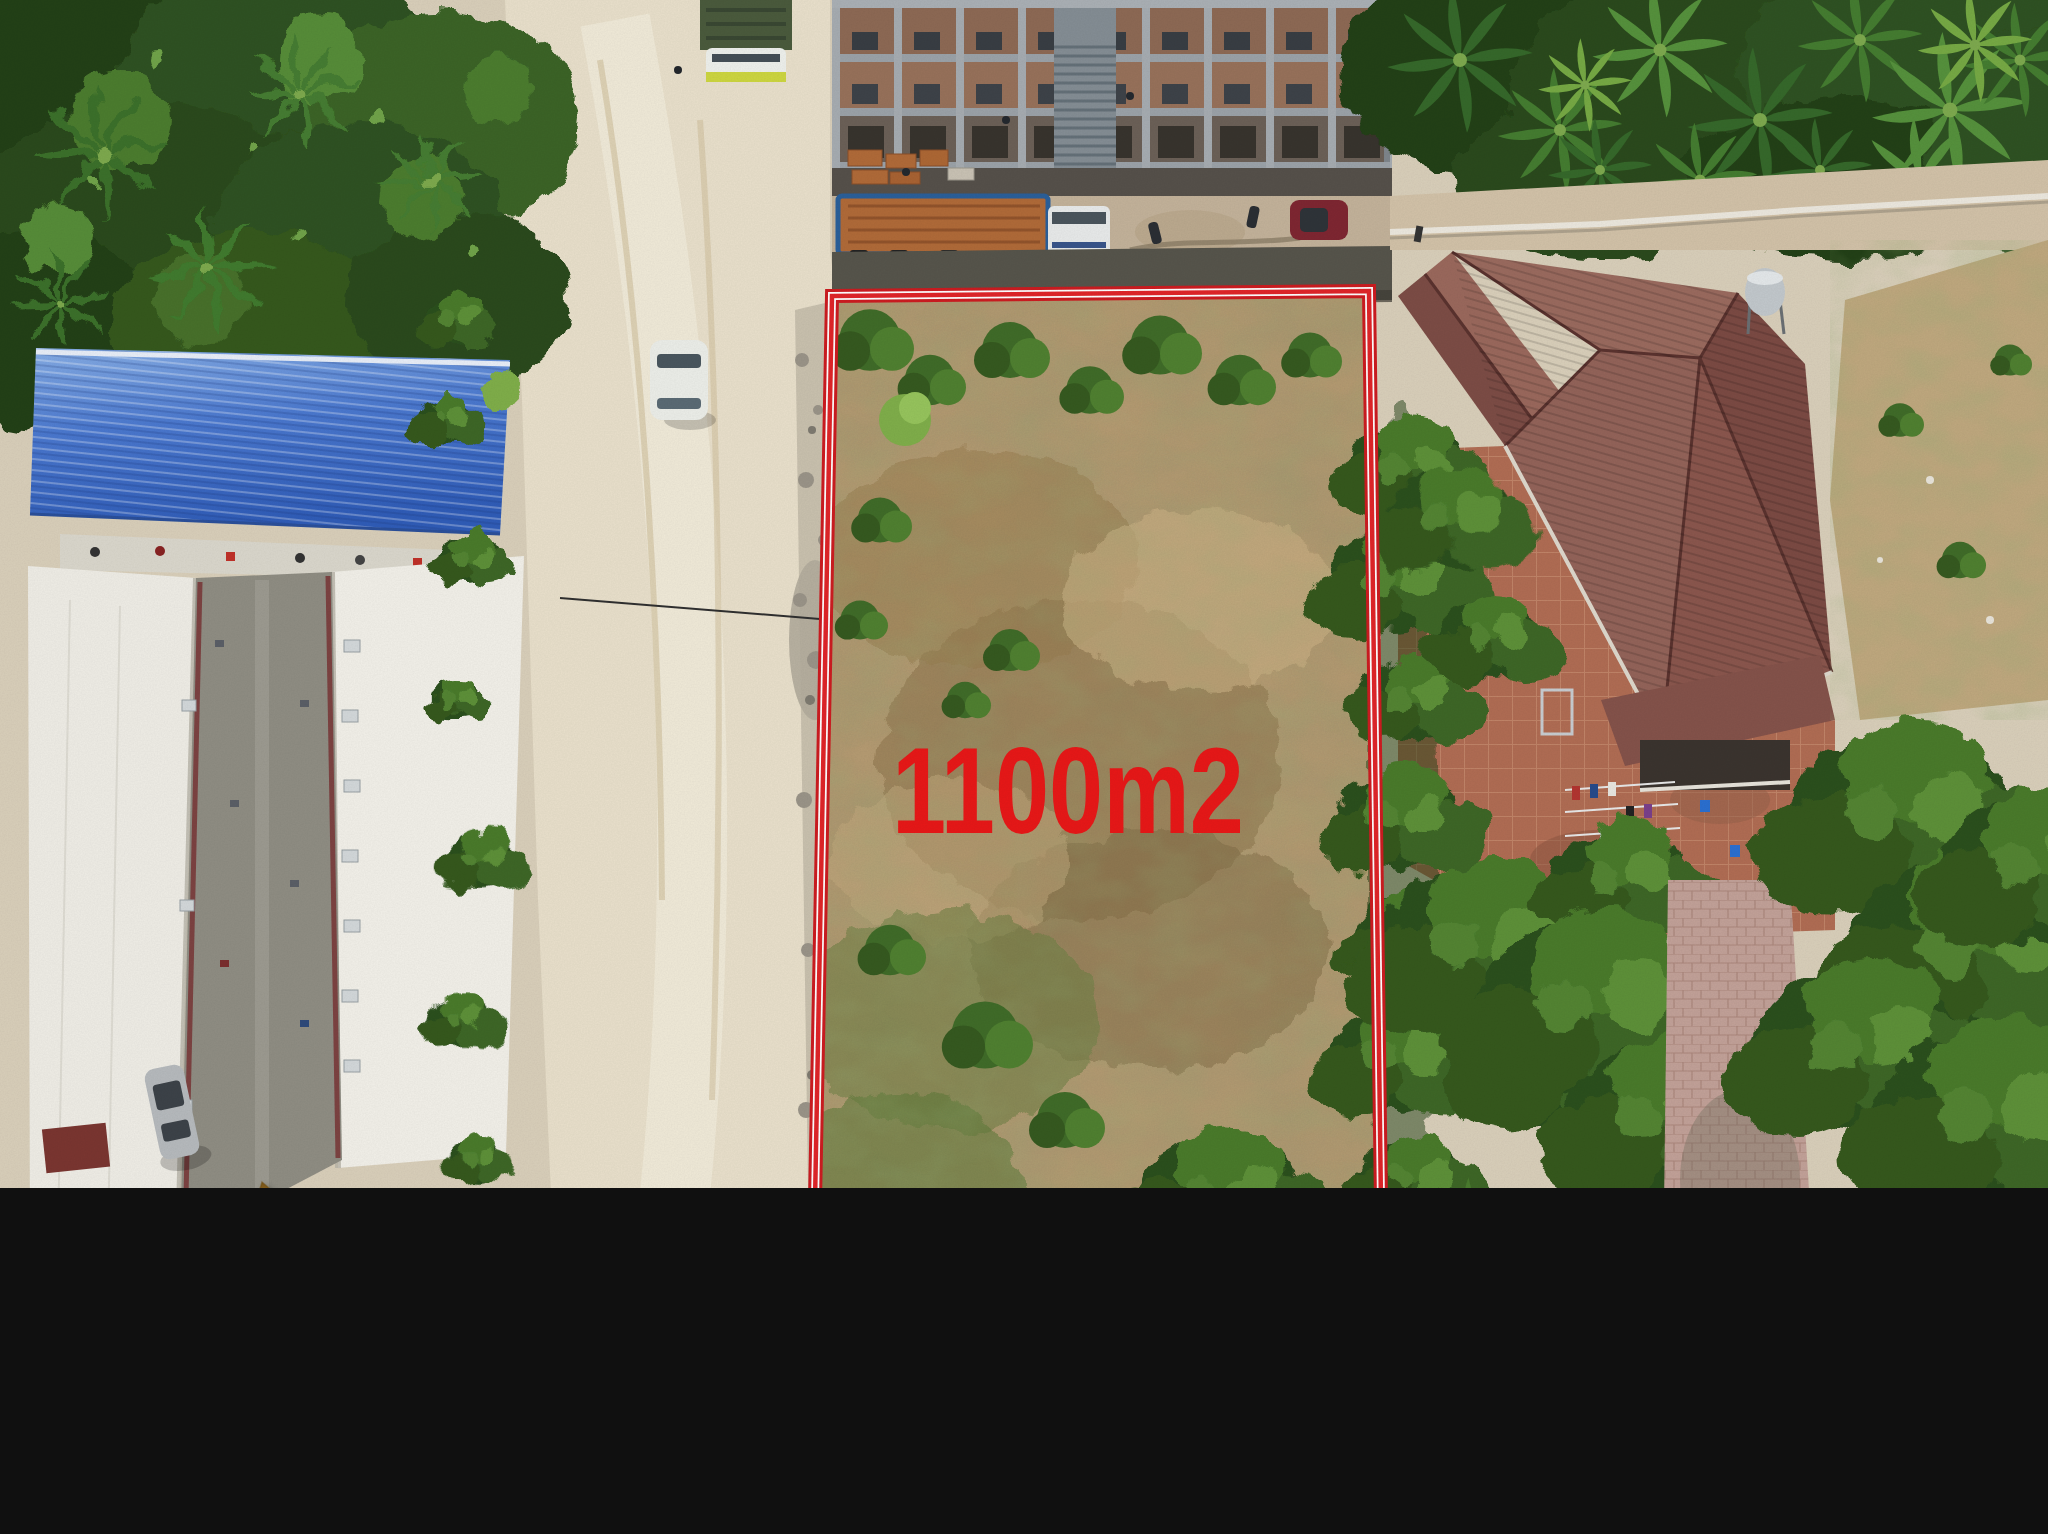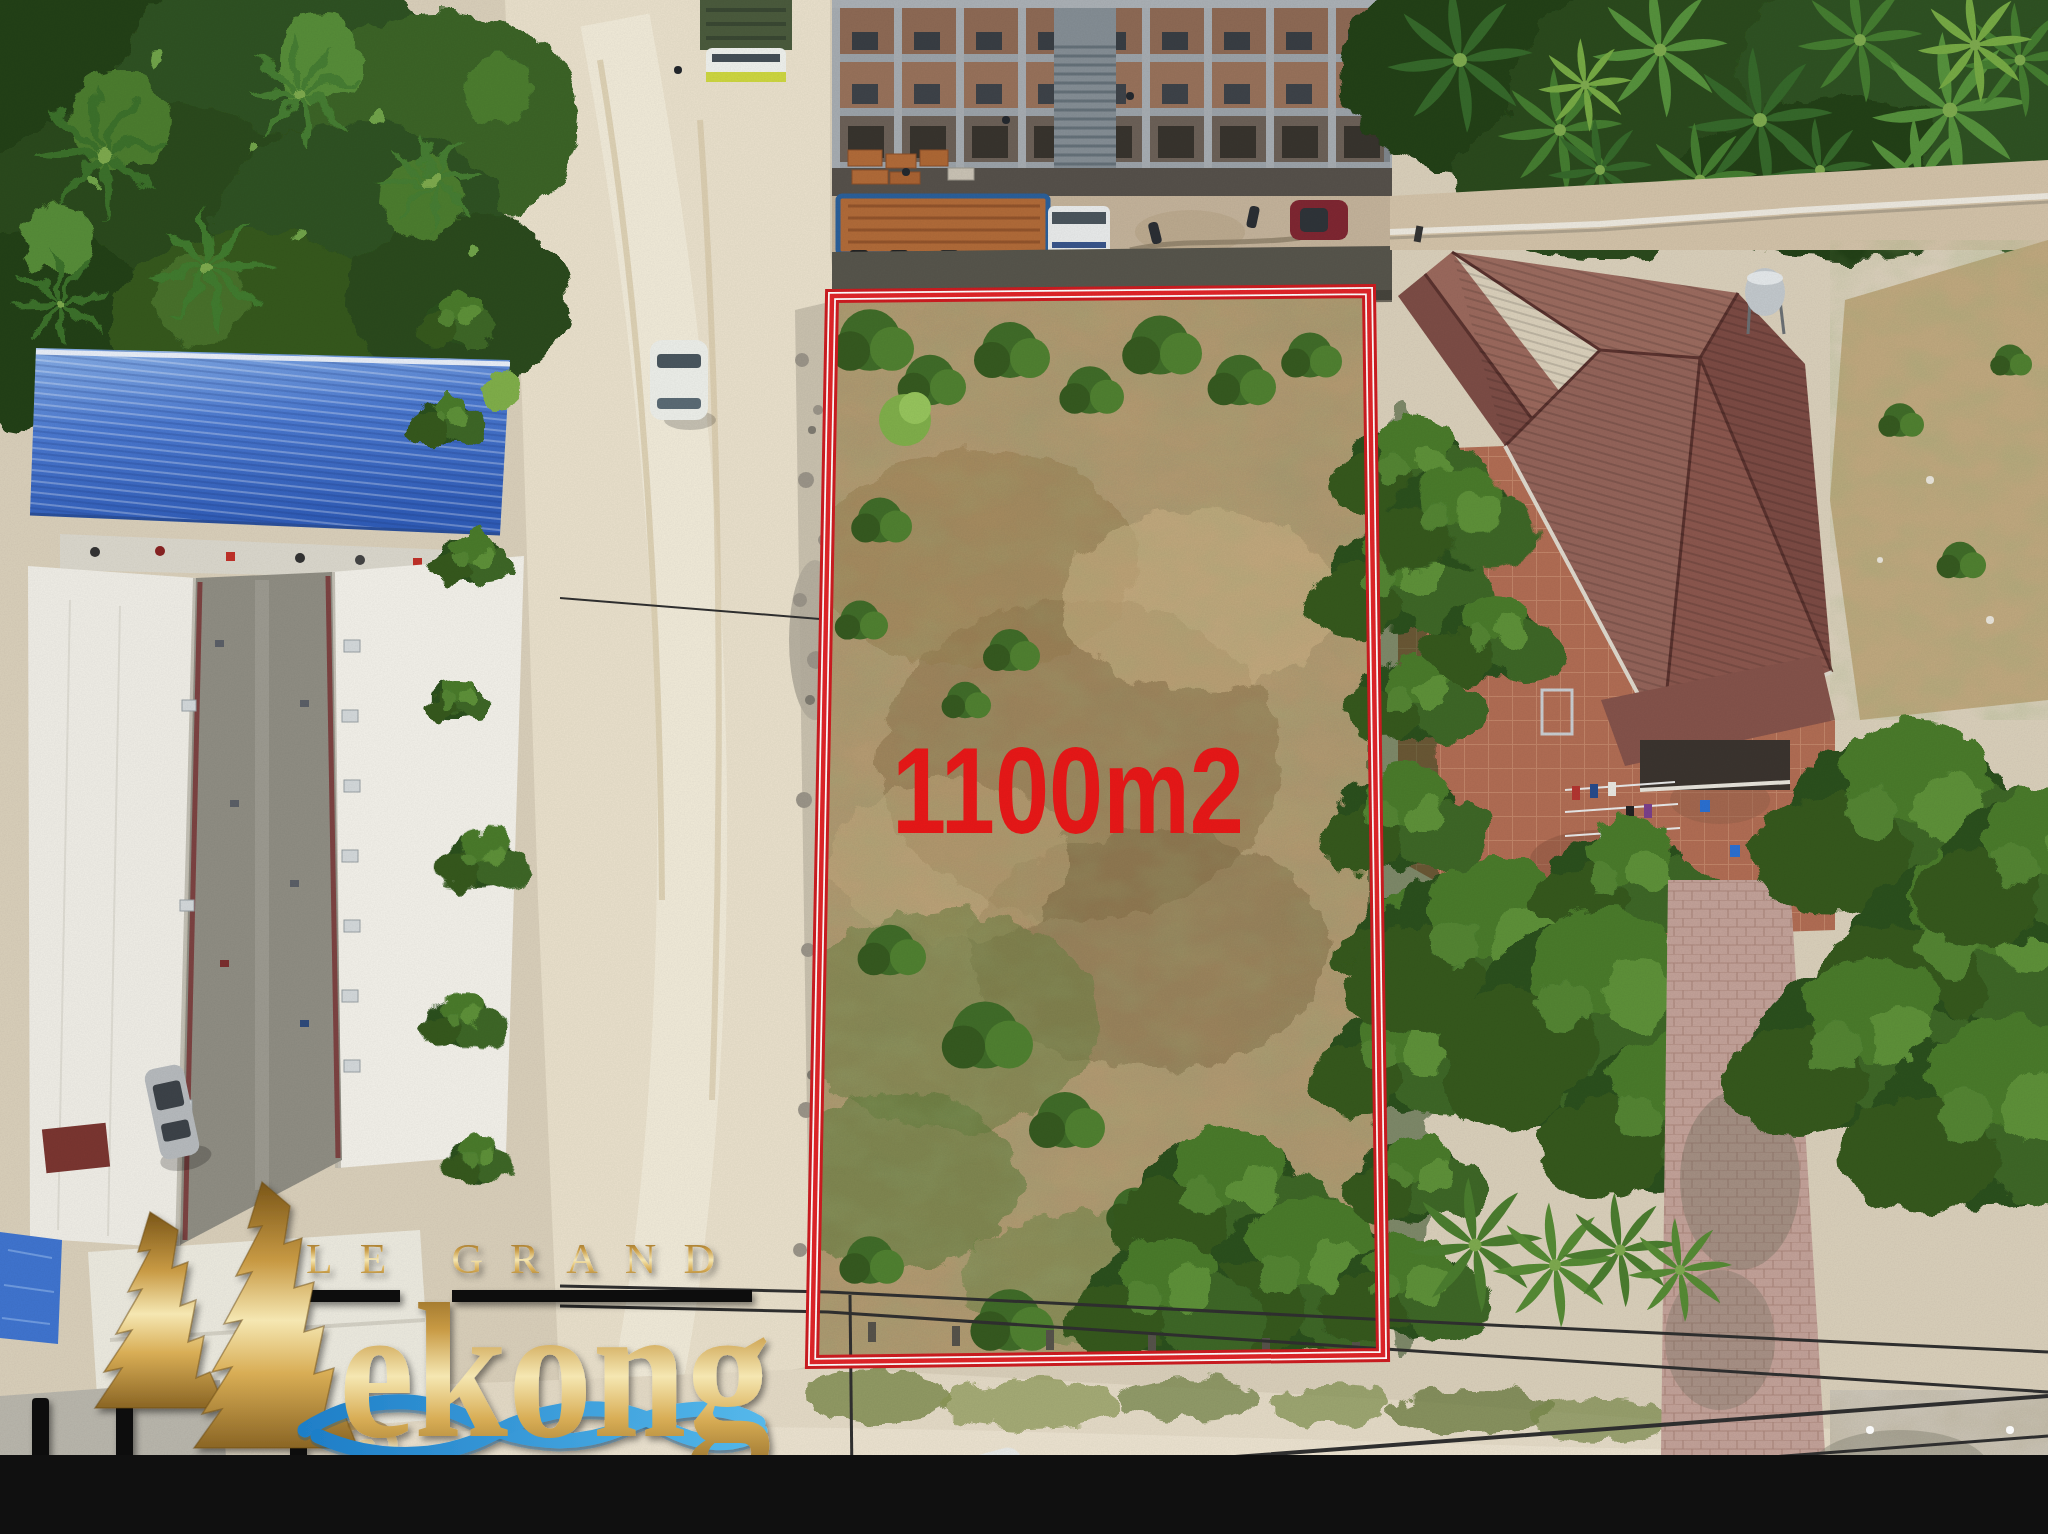--- a/index.html
+++ b/index.html
@@ -1,16 +1,16 @@
 <!DOCTYPE html>
 <html><head>
 <meta charset="utf-8">
 <style>
   html,body{margin:0;padding:0;background:#101010;}
-  .stage{position:relative;width:2048px;height:1455px;overflow:hidden;
+  .stage{position:relative;width:2048px;height:1188px;overflow:hidden;
          font-family:"Liberation Sans",sans-serif;}
   svg{display:block}
   .mult{mix-blend-mode:multiply}
 </style>
 </head>
 <body>
 
 <div class="stage">
 <svg viewBox="0 0 2048 1534" width="2048" height="1534">
   <defs>

